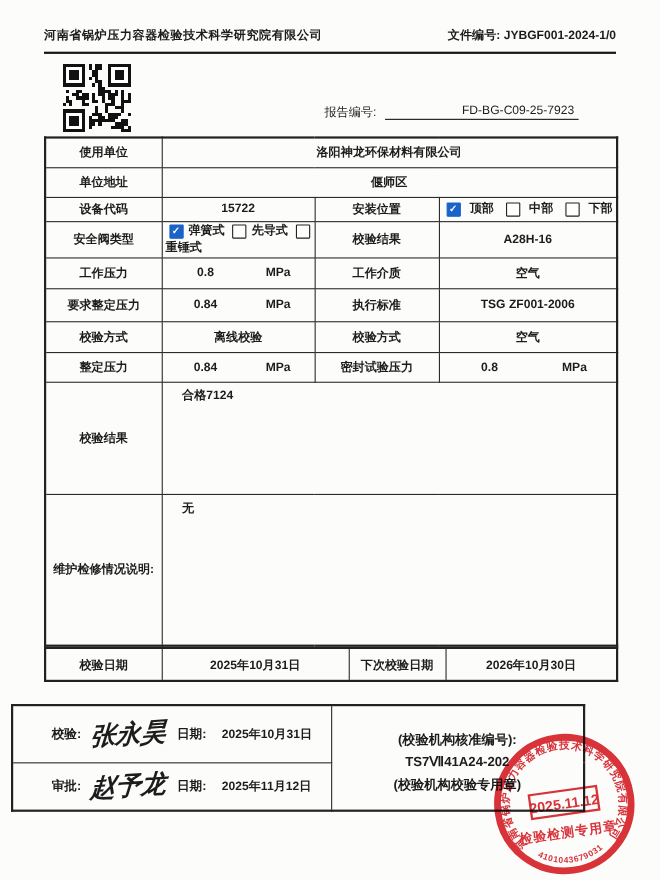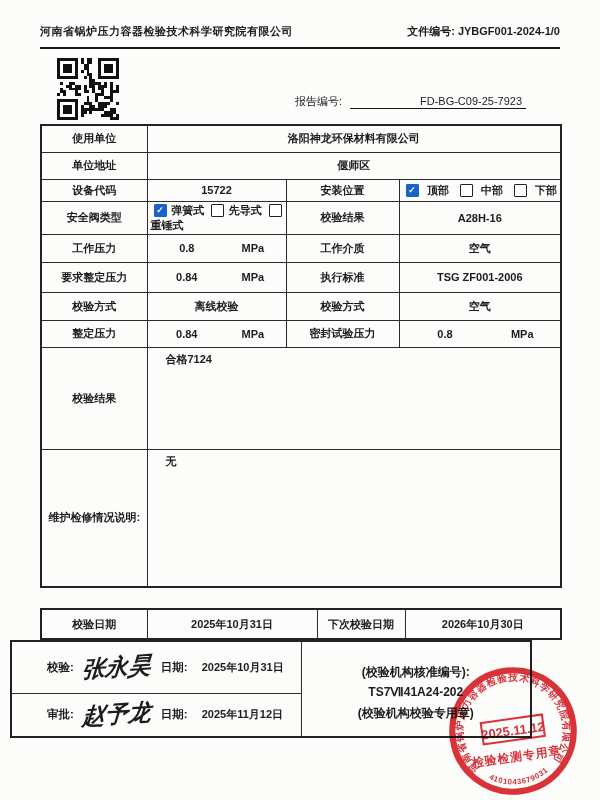--- a/index.html
+++ b/index.html
@@ -16,21 +16,21 @@
   .report-line{position:absolute;left:295px;top:94px;font-size:11px;font-weight:normal;display:flex;align-items:flex-end;}
   .report-no{display:inline-block;min-width:168px;text-align:right;border-bottom:1.5px solid #161616;
              padding:0 4px 1px 4px;margin-left:8px;}
 
   
   table{border-collapse:collapse;table-layout:fixed;width:520px;margin-left:40px;}
   table{border:2px solid #222;}
   td{border:1px solid #2b2b2b;font-weight:bold;font-size:11px;text-align:center;vertical-align:middle;
      padding:1px 3px;color:#1c1c1c;overflow:hidden;}
   .tA{position:absolute;top:124px;left:0;}
-  .tB{position:absolute;top:608px;left:0;}
+  .tB{position:absolute;top:588px;left:0;}
   .tC{position:absolute;top:640px;left:0;margin-left:10px;}
   .free{vertical-align:top;text-align:left;padding:4px 18px;}
   .pcell{display:flex;align-items:center;width:100%;}
   .pval{flex:1.1;text-align:center;}
   .punit{flex:.9;text-align:center;}
   .cbrow{display:flex;align-items:center;justify-content:space-between;flex-wrap:wrap;line-height:15px;}
   .cb{display:inline-flex;width:11px;height:11px;border:1.5px solid #222;border-radius:1px;margin:0 1px 0 3px;
       align-items:center;justify-content:center;background:#fff;flex:0 0 auto;}
   .cb.on{background:#1b62c9;border-color:#1b62c9;color:#fff;font-size:9px;}
   .cb.on::after{content:"\2713";}

